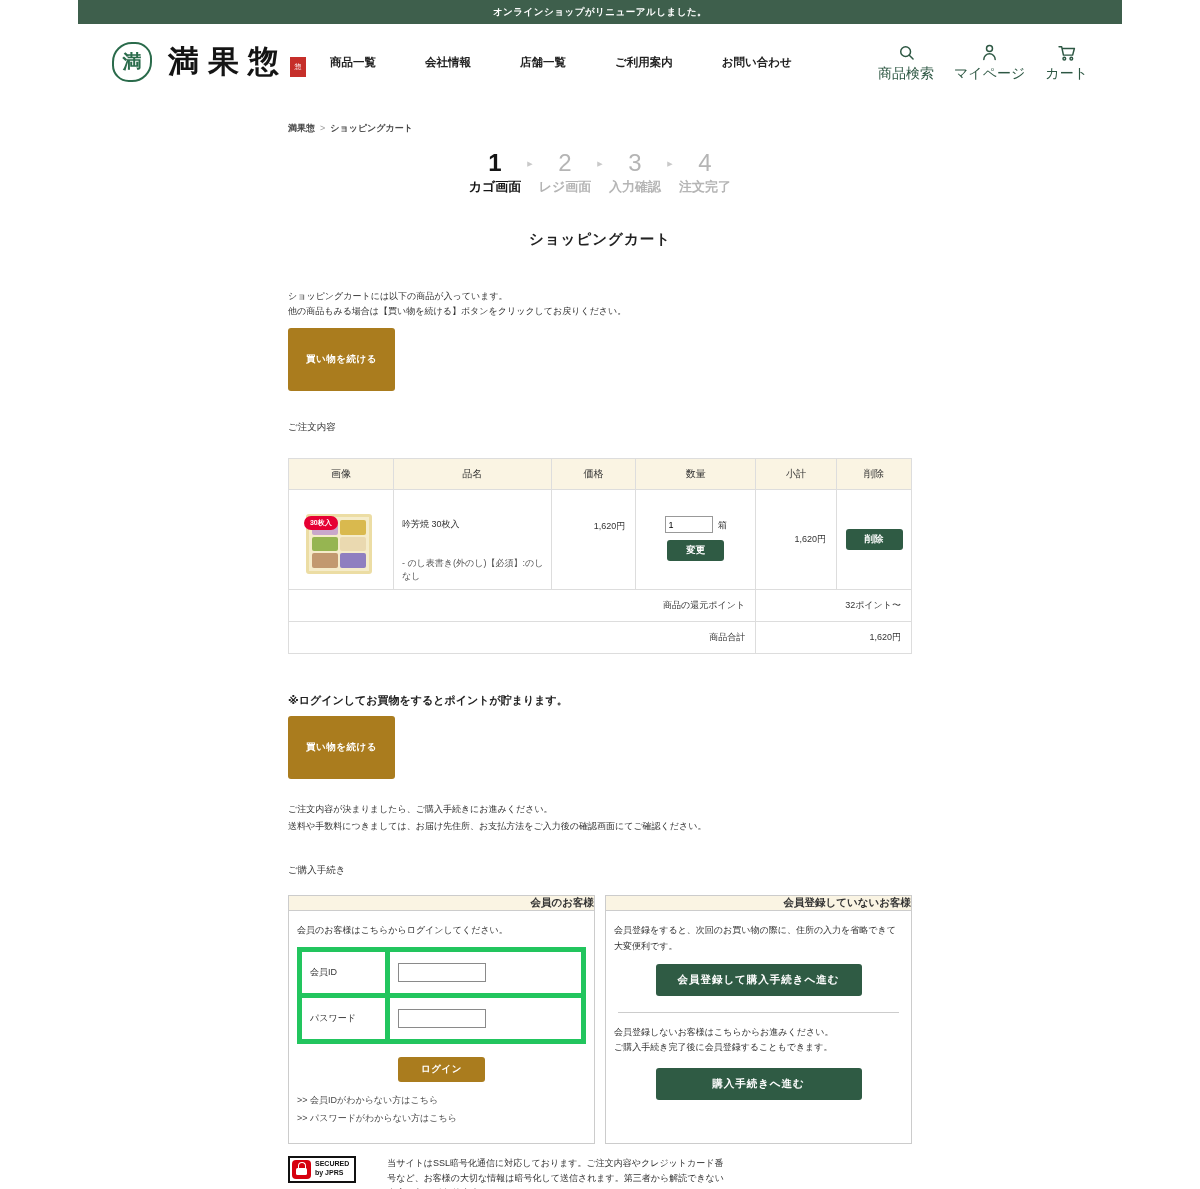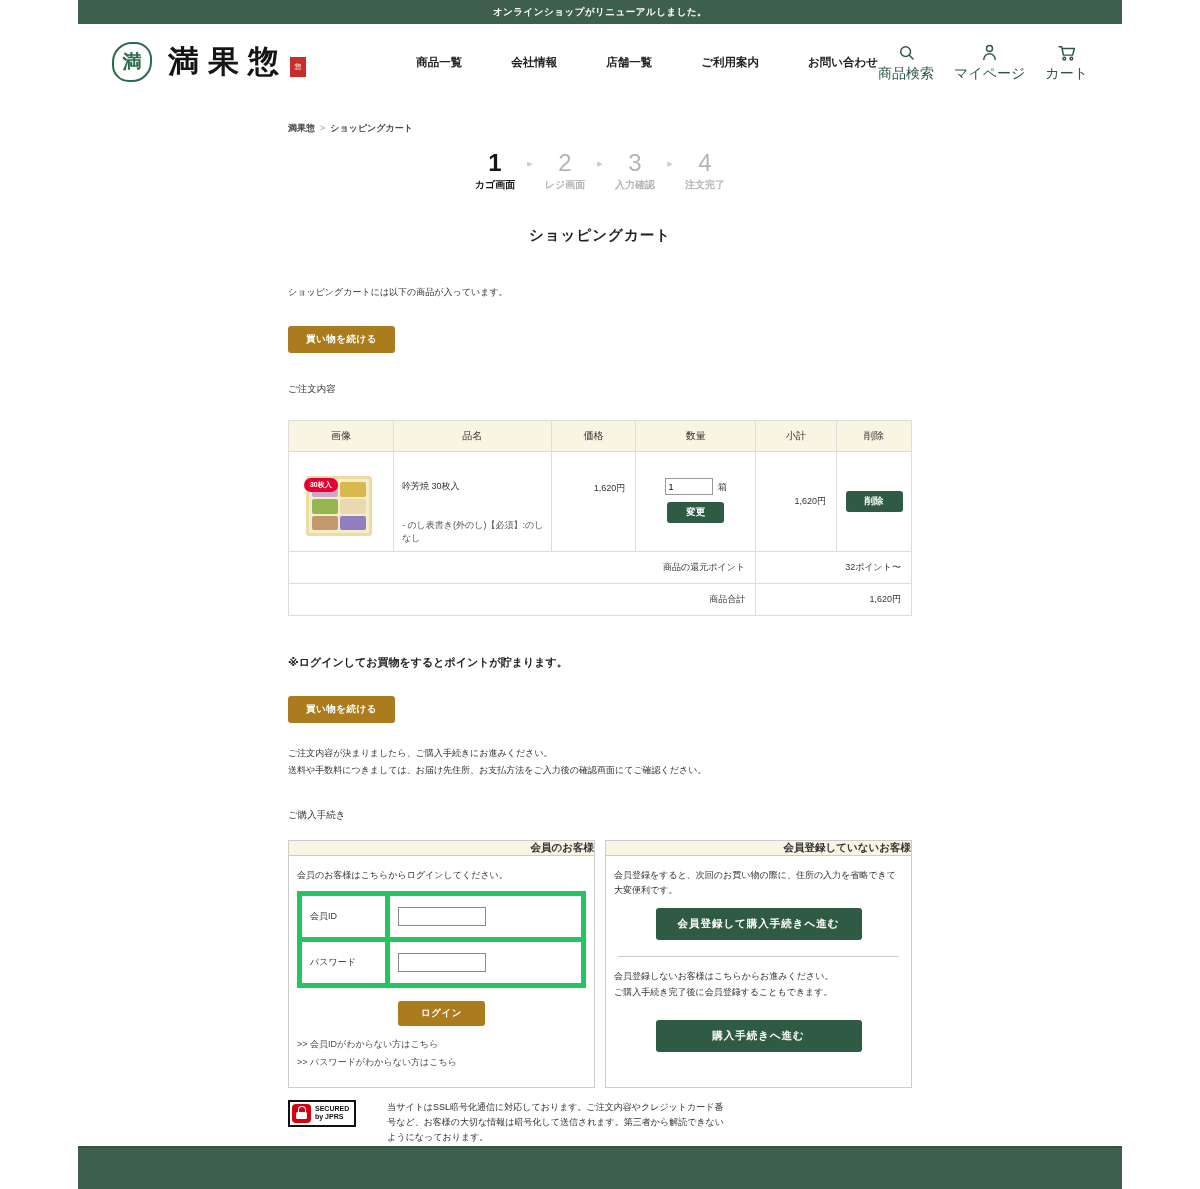--- a/index.html
+++ b/index.html
@@ -14,47 +14,47 @@
   
   .site-header { height:76px; display:flex; align-items:center; padding:0 34px; }
   .brand { display:flex; align-items:center; cursor:pointer; }
   .emblem { width:40px; height:40px; border:2.5px solid #2a6b4b; border-radius:50% 42% 50% 42%;
             display:flex; align-items:center; justify-content:center; color:#2a6b4b;
             font-family:"Liberation Serif","DejaVu Serif",serif; font-size:19px; font-weight:bold; }
   .brand-text { margin-left:16px; font-family:"Liberation Serif","DejaVu Serif",serif;
                 font-size:31px; font-weight:bold; color:#141414; letter-spacing:9px; }
   .seal { width:16px; height:20px; background:#c62f2a; color:#fff; font-size:7px;
           display:flex; align-items:center; justify-content:center; align-self:flex-end; margin:0 0 6px 2px; }
-  .main-nav { flex:1; display:flex; justify-content:flex-end; gap:49px;
+  .main-nav { flex:1; display:flex; justify-content:flex-start; gap:49px;
               font-family:"Liberation Serif","DejaVu Serif",serif; font-size:11.5px; font-weight:600; color:#222;margin-left:24px; }
   .nav-item { cursor:pointer; }
   .header-actions { display:flex; gap:20px; }
   .action { display:flex; flex-direction:column; align-items:center; gap:2px;
             color:#2d5743; font-size:14px; cursor:pointer; min-width:38px; }
   .action svg { display:block; }
 
   main { width:624px; margin:0 auto; }
 
   .breadcrumb { margin-top:22px; font-size:9px; font-weight:bold; color:#4a4a4a; }
   .breadcrumb .crumb-home { cursor:pointer; }
   .breadcrumb .sep { color:#9a9a9a; margin:0 5px; font-weight:normal; }
 
   .steps { margin-top:14px; display:flex; justify-content:center; align-items:flex-start; }
   .step { width:56px; text-align:center; }
   .step-num { font-size:24px; line-height:1.15; color:#b5b5b5; }
-  .step-label { font-size:10px; font-weight:bold; color:#b5b5b5; margin-top:1px; }
+  .step-label { font-size:13px; font-weight:bold; color:#b5b5b5; margin-top:1px; }
   .step.active .step-num { color:#161616; font-weight:bold; }
   .step.active .step-label { color:#161616; }
   .step-arrow { width:14px; font-size:7px; color:#c9c9c9; margin-top:11px; text-align:center; }
 
   .page-title { margin:34px 0 0; text-align:center; font-size:14.5px; font-weight:bold; color:#222; letter-spacing:1px; }
 
   .intro { margin-top:40px; font-size:9px; line-height:1.75; color:#333; }
-  .btn-gold { display:inline-block; margin-top:26px; background:#aa7c1e; color:#fff; font-size:9.5px;
-              font-weight:bold; padding:7px 18px; border:none; border-radius:3px; cursor:pointer;
+  .btn-gold { display:inline-block; margin-top:8px; background:#aa7c1e; color:#fff; font-size:9.5px;
+              font-weight:bold; padding:25px 18px; border:none; border-radius:3px; cursor:pointer;
               font-family:inherit; letter-spacing:.5px; }
 
   .section-label { margin-top:30px; font-size:9.5px; color:#333; }
 
   table.cart { width:100%; border-collapse:collapse; margin-top:24px; font-size:9px; }
   table.cart th, table.cart td { border:1px solid #ddd; }
   table.cart th { background:#faf4e3; font-weight:normal; font-size:10px; color:#333; padding:8px 0; }
   .cell-image { vertical-align:top; padding:10px 0 0; text-align:center; height:100px; }
   .prod-wrap { position:relative; width:70px; margin:0 auto; }
   .prod-badge { position:absolute; top:2px; left:-2px; background:#e60033; color:#fff; font-size:7px;
@@ -195,20 +195,21 @@
       <div class="step">
         <div class="step-num">4</div>
         <div class="step-label">注文完了</div>
       </div>
     </div>
 
     <h1 class="page-title">ショッピングカート</h1>
 
     <div class="intro">
       <div>ショッピングカートには以下の商品が入っています。</div>
+      <div>他の商品もみる場合は【買い物を続ける】ボタンをクリックしてお戻りください。</div>
     </div>
 
     <button class="btn-gold">買い物を続ける</button>
 
     <div class="section-label">ご注文内容</div>
 
     <table class="cart">
       <colgroup>
         <col style="width:105px">
           <col style="width:158px">
@@ -312,21 +313,21 @@
       </div>
 
       <div class="panel">
         <div class="panel-header">会員登録していないお客様</div>
         <div class="panel-body">
           <div>会員登録をすると、次回のお買い物の際に、住所の入力を省略できて大変便利です。</div>
           <button class="btn-green">会員登録して購入手続きへ進む</button>
           <hr class="panel-divider">
           <div>会員登録しないお客様はこちらからお進みください。</div>
           <div>ご購入手続き完了後に会員登録することもできます。</div>
-          <button class="btn-green" style="margin-top:20px;">購入手続きへ進む</button>
+          <button class="btn-green" style="margin-top:12px;">購入手続きへ進む</button>
         </div>
       </div>
 
     </div>
 
     <div class="ssl">
       <div class="ssl-badge">
         <span class="ssl-lock"></span>
         <span class="ssl-badge-text">
           <span>SECURED</span><br>

